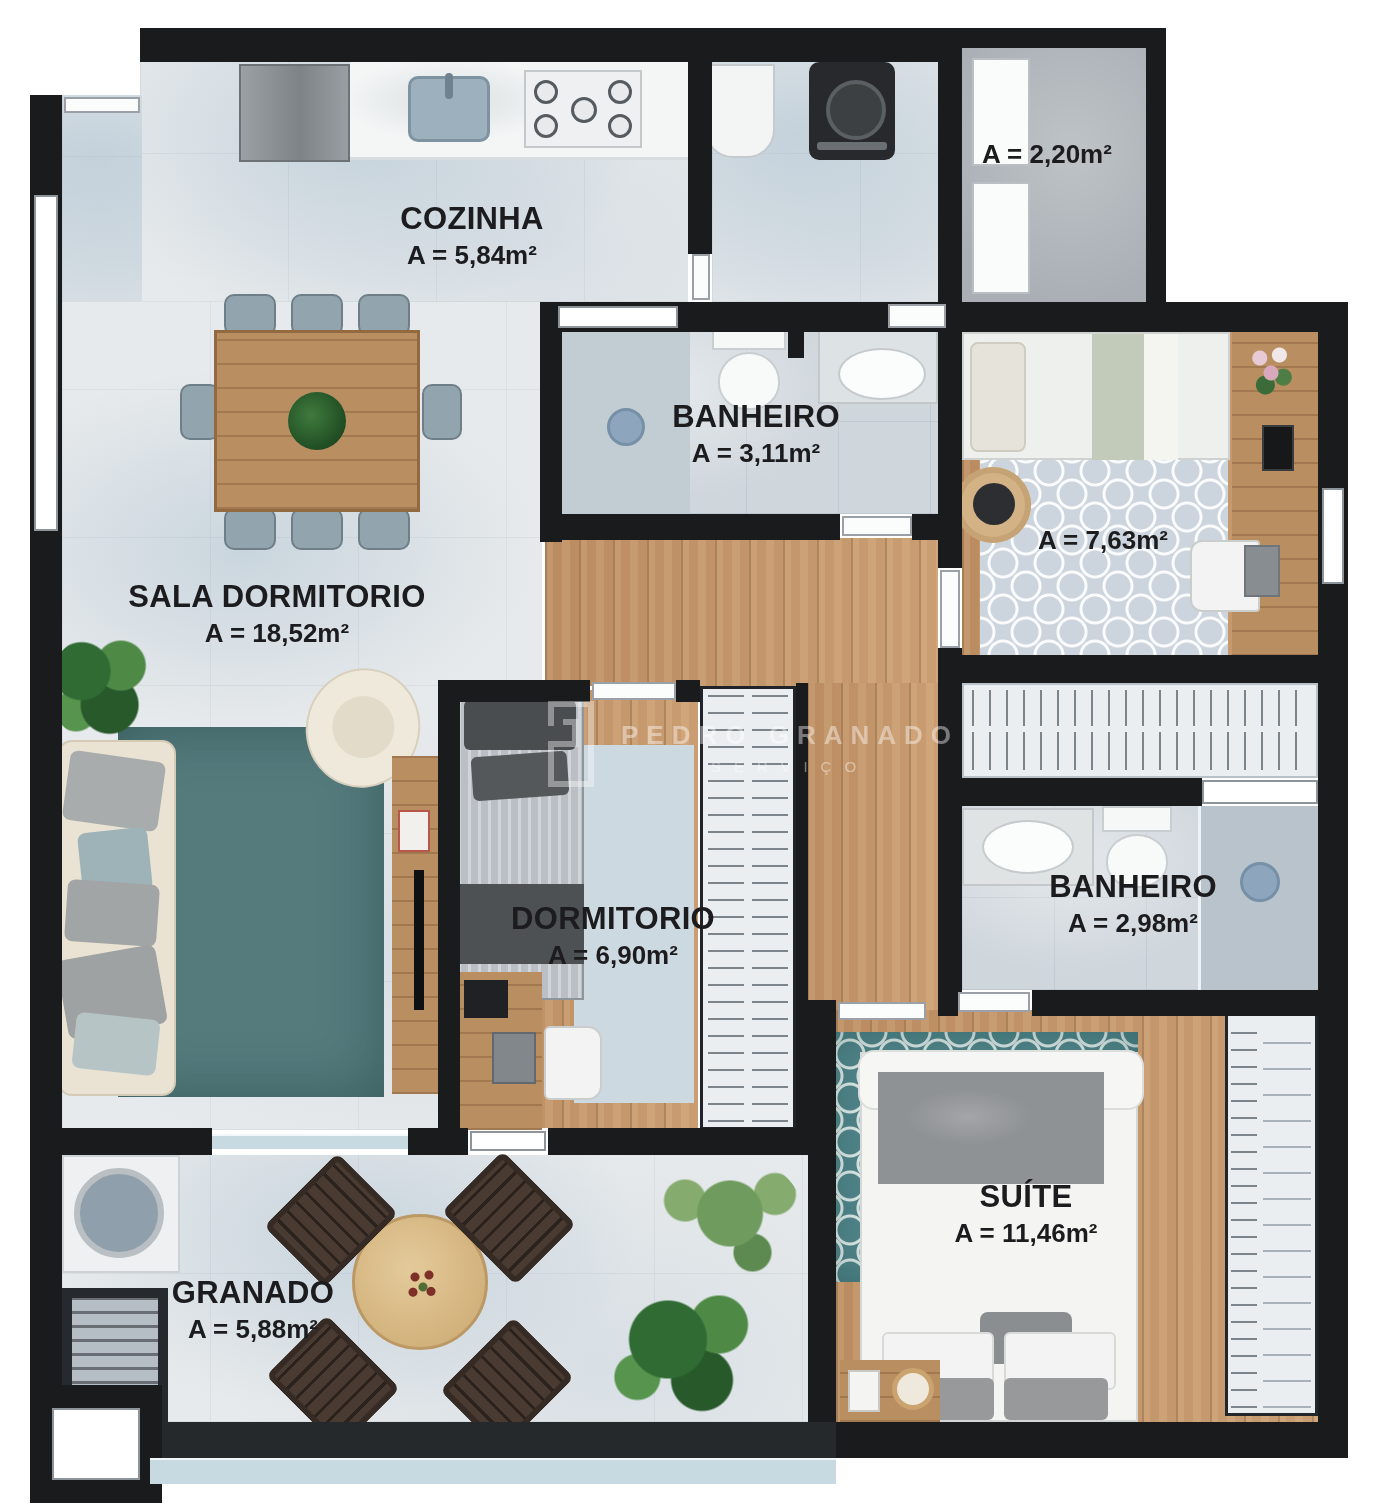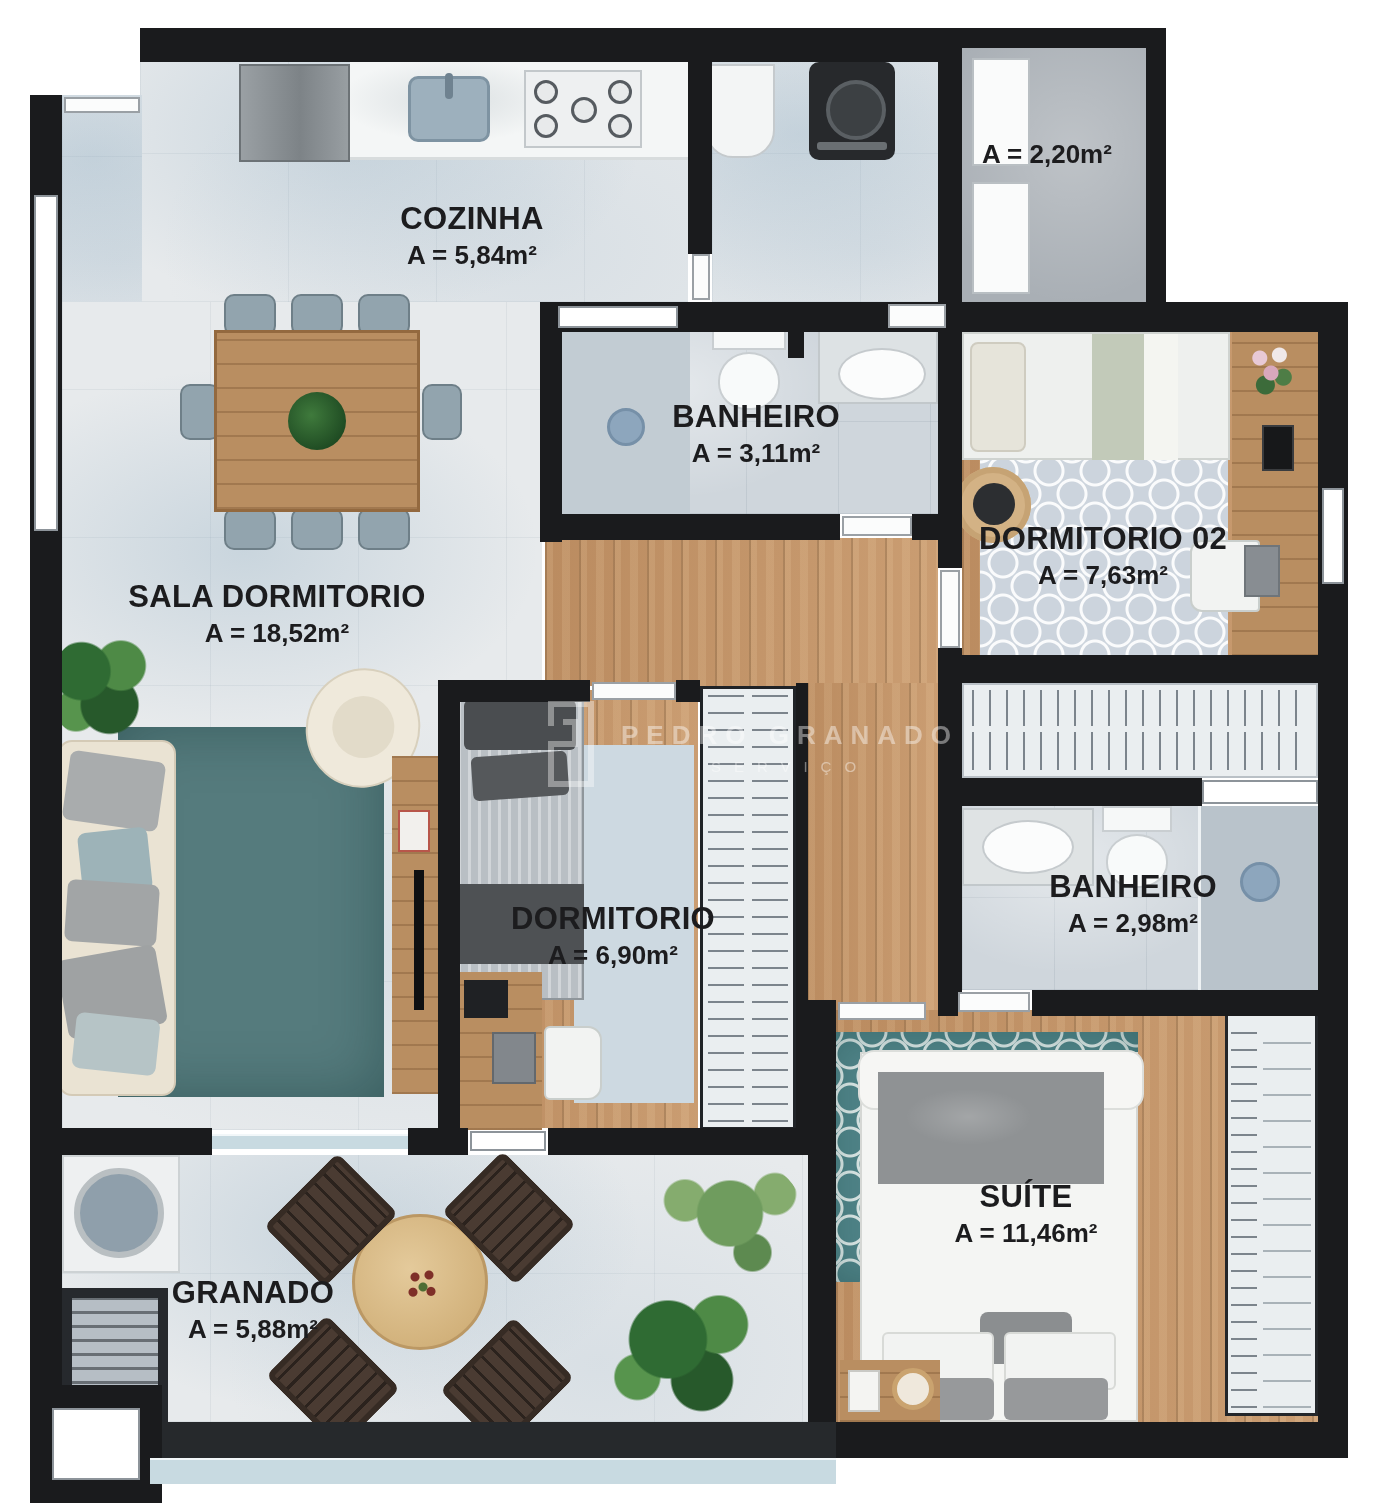--- a/index.html
+++ b/index.html
@@ -289,21 +289,20 @@
     <div class="ar">A = 5,84m²</div>
   </div>
   <div class="lbl lbl-wrap" style="left:1047px;top:136px;width:130px;">
     <div class="ar" style="white-space:nowrap;">A = 2,20m²</div>
   </div>
   <div class="lbl" style="left:756px;top:400px;">
     <div class="nm">BANHEIRO</div>
     <div class="ar">A = 3,11m²</div>
   </div>
   <div class="lbl" style="left:1103px;top:522px;">
-    <div class="nm">DORMITORIO 02</div>
     <div class="ar">A = 7,63m²</div>
   </div>
   <div class="lbl" style="left:277px;top:580px;">
     <div class="nm">SALA DORMITORIO</div>
     <div class="ar">A = 18,52m²</div>
   </div>
   <div class="lbl" style="left:613px;top:902px;">
     <div class="nm">DORMITORIO</div>
     <div class="ar">A = 6,90m²</div>
   </div>

